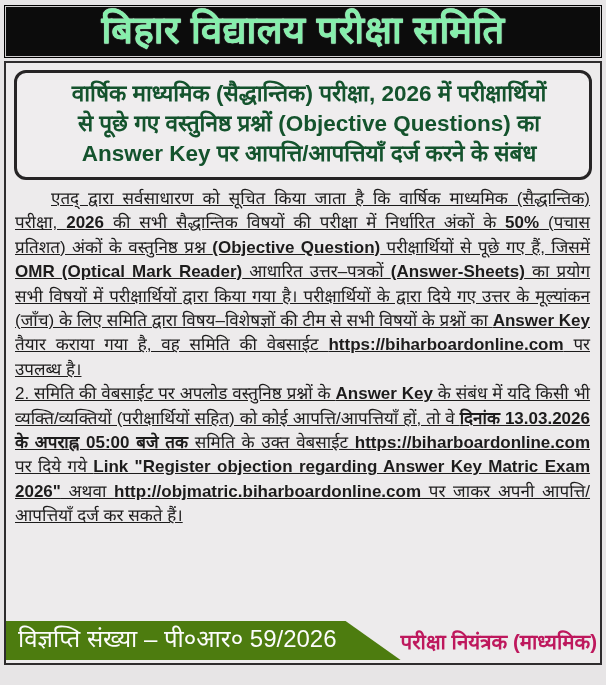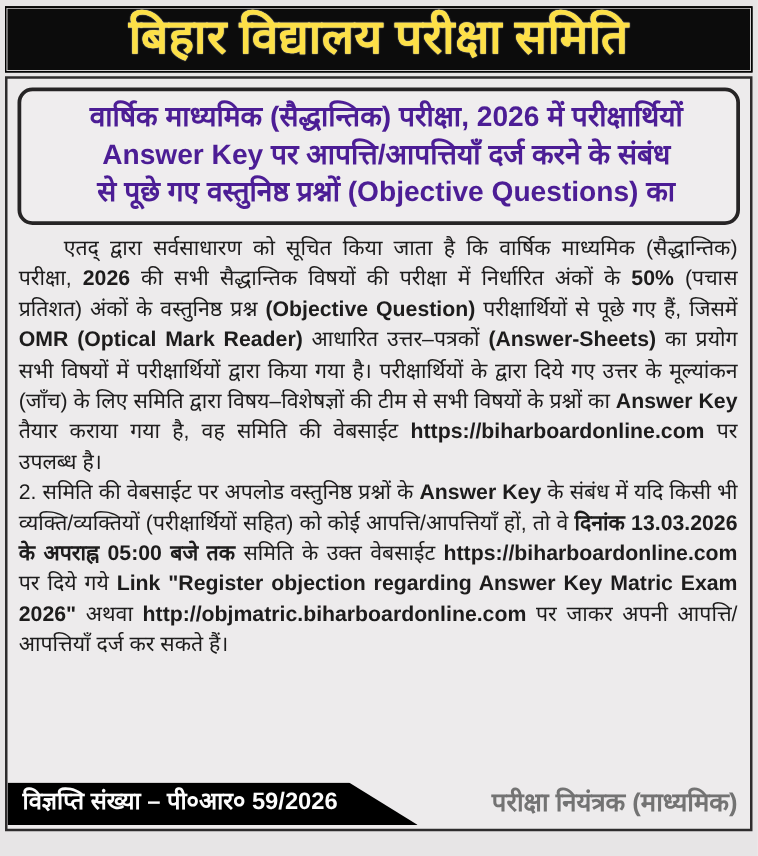--- a/index.html
+++ b/index.html
@@ -14,78 +14,77 @@
     padding:5px 4px 0 4px;
   }
   .header-bar{
     background:#0c0c0c;
     border:1px solid #000;
     height:51px;
     display:flex;align-items:center;justify-content:center;
     box-shadow:0 0 0 1px #cfcdce inset;
   }
   .header-bar .title{
-    color:#fde047;font-weight:800;font-size:38px;line-height:1;
+    color:#86efac;font-weight:800;font-size:38px;line-height:1;
     letter-spacing:0.5px;padding-bottom:4px;
     text-shadow:0 0 1px #fff;
-    font-family:Liberation Serif, serif;
   }
   .outer-box{
     position:relative;box-sizing:border-box;
     margin-top:3px;height:604px;
     border:2px solid #2e2c2d;
     background:#edebec;
   }
   .subtitle-box{
     margin:7px 8px 4px 8px;
     border:3px solid #262425;border-radius:12px;
     background:#efedee;
     text-align:center;
-    font-weight:700;color:#4c1d95;
+    font-weight:700;color:#14532d;
     font-size:22.5px;line-height:30px;
     padding:6px 2px 8px 14px;
   }
   .body-text{
     padding:3px 10px 0 9px;
     font-size:17px;line-height:24.4px;
     text-align:justify;color:#1d1c1c;
   }
-  .body-text p{margin:0;}
+  .body-text p{margin:0;text-decoration:underline;}
   .body-text p.first{text-indent:36px;}
   .footer-row{
     position:absolute;left:0;right:0;bottom:3px;
     display:flex;justify-content:space-between;align-items:flex-end;
   }
   .memo-banner{
-    background:#000000;color:#fcfcfc;
-    font-weight:700;font-size:19px;line-height:1;
+    background:#4d7c0f;color:#fcfcfc;
+    font-weight:400;font-size:24px;line-height:1;
     padding:6px 64px 9px 12px;
     clip-path:polygon(0 0,calc(100% - 55px) 0,100% 100%,0 100%);
     white-space:nowrap;
   }
   .signatory{
-    font-weight:700;font-size:20.5px;color:#737373;
+    font-weight:700;font-size:20.5px;color:#be185d;
     padding:0 10px 5px 0;white-space:nowrap;
   }
 </style>
 </head>
 <body>
 
 <div class="page">
 
   <div class="header-bar">
     <span class="title">बिहार विद्यालय परीक्षा समिति</span>
   </div>
 
   <div class="outer-box">
 
     <div class="subtitle-box">
       <div>वार्षिक माध्यमिक (सैद्धान्तिक) परीक्षा, 2026 में परीक्षार्थियों</div>
+      <div>से पूछे गए वस्तुनिष्ठ प्रश्नों (Objective Questions) का</div>
       <div>Answer Key पर आपत्ति/आपत्तियाँ दर्ज करने के संबंध</div>
-      <div>से पूछे गए वस्तुनिष्ठ प्रश्नों (Objective Questions) का</div>
     </div>
 
     <div class="body-text">
       <p class="first"><span>एतद् द्वारा सर्वसाधारण को सूचित किया जाता है कि वार्षिक माध्यमिक (सैद्धान्तिक) परीक्षा, </span><span style="font-weight: 700;">2026</span><span> की सभी सैद्धान्तिक विषयों की परीक्षा में निर्धारित अंकों के </span><span style="font-weight: 700;">50%</span><span> (पचास प्रतिशत) अंकों के वस्तुनिष्ठ प्रश्न </span><span style="font-weight: 700;">(Objective Question)</span><span> परीक्षार्थियों से पूछे गए हैं, जिसमें </span><span style="font-weight: 700;">OMR (Optical Mark Reader)</span><span> आधारित उत्तर–पत्रकों </span><span style="font-weight: 700;">(Answer-Sheets)</span><span> का प्रयोग सभी विषयों में परीक्षार्थियों द्वारा किया गया है। परीक्षार्थियों के द्वारा दिये गए उत्तर के मूल्यांकन (जाँच) के लिए समिति द्वारा विषय–विशेषज्ञों की टीम से सभी विषयों के प्रश्नों का </span><span style="font-weight: 700;">Answer Key</span><span> तैयार कराया गया है, वह समिति की वेबसाईट </span><span style="font-weight: 700;">https://biharboardonline.com</span><span> पर उपलब्ध है।</span></p>
       <p><span>2.   समिति की वेबसाईट पर अपलोड वस्तुनिष्ठ प्रश्नों के </span><span style="font-weight: 700;">Answer Key</span><span> के संबंध में यदि किसी भी व्यक्ति/व्यक्तियों (परीक्षार्थियों सहित) को कोई आपत्ति/आपत्तियाँ हों, तो वे </span><span style="font-weight: 700;">दिनांक 13.03.2026 के अपराह्न 05:00 बजे तक</span><span> समिति के उक्त वेबसाईट </span><span style="font-weight: 700;">https://biharboardonline.com</span><span> पर दिये गये </span><span style="font-weight: 700;">Link "Register objection regarding Answer Key Matric Exam 2026"</span><span> अथवा </span><span style="font-weight: 700;">http://objmatric.biharboardonline.com</span><span> पर जाकर अपनी आपत्ति/आपत्तियाँ दर्ज कर सकते हैं।</span></p>
     </div>
 
     <div class="footer-row">
       <div class="memo-banner">
         <span>विज्ञप्ति संख्या – पी०आर० 59/2026</span>

